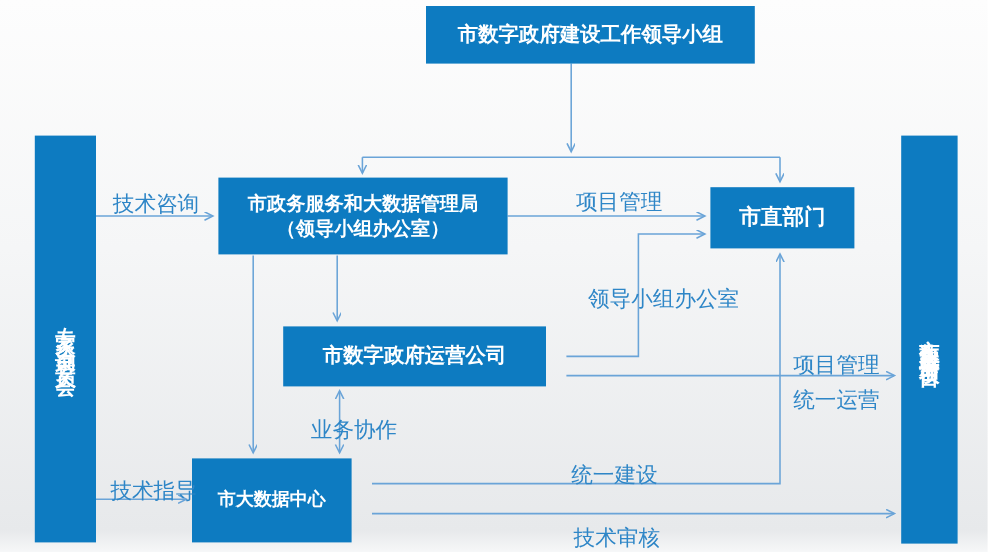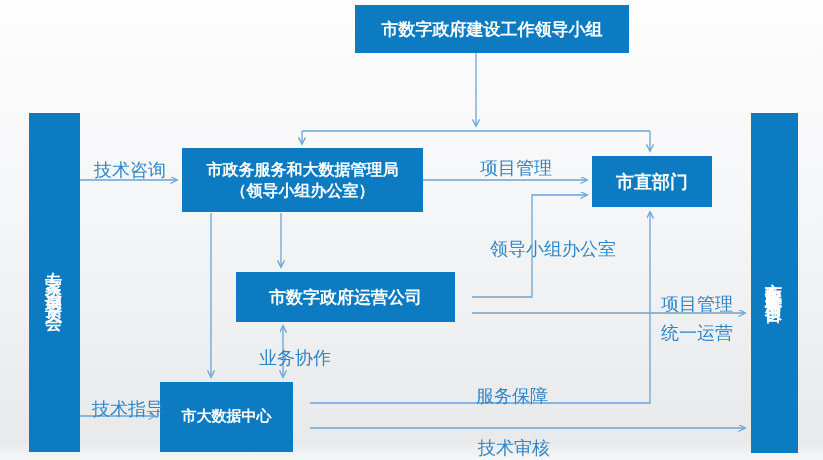--- a/index.html
+++ b/index.html
@@ -113,19 +113,19 @@
   <div class="edge-label" style="left:480px;top:156px;width:58px;text-align:right;">项目管理</div>
 
   <div class="edge-label" style="left:490px;top:237px;width:86px;">领导小组办公室</div>
 
   <div class="edge-label" style="left:259px;top:346px;width:58px;">业务协作</div>
 
   <div class="edge-label" style="left:661px;top:292px;width:58px;">项目管理</div>
 
   <div class="edge-label" style="left:661px;top:321px;width:58px;">统一运营</div>
 
-  <div class="edge-label" style="left:476px;top:384px;width:58px;">服务保障</div>
+  <div class="edge-label" style="left:476px;top:384px;width:58px;">统一建设</div>
 
   <div class="edge-label" style="left:478px;top:436px;width:58px;">技术审核</div>
 
   <div class="edge-label" style="left:92px;top:397px;width:64px;">技术指导</div>
 
 </div>
 
 </body></html>

